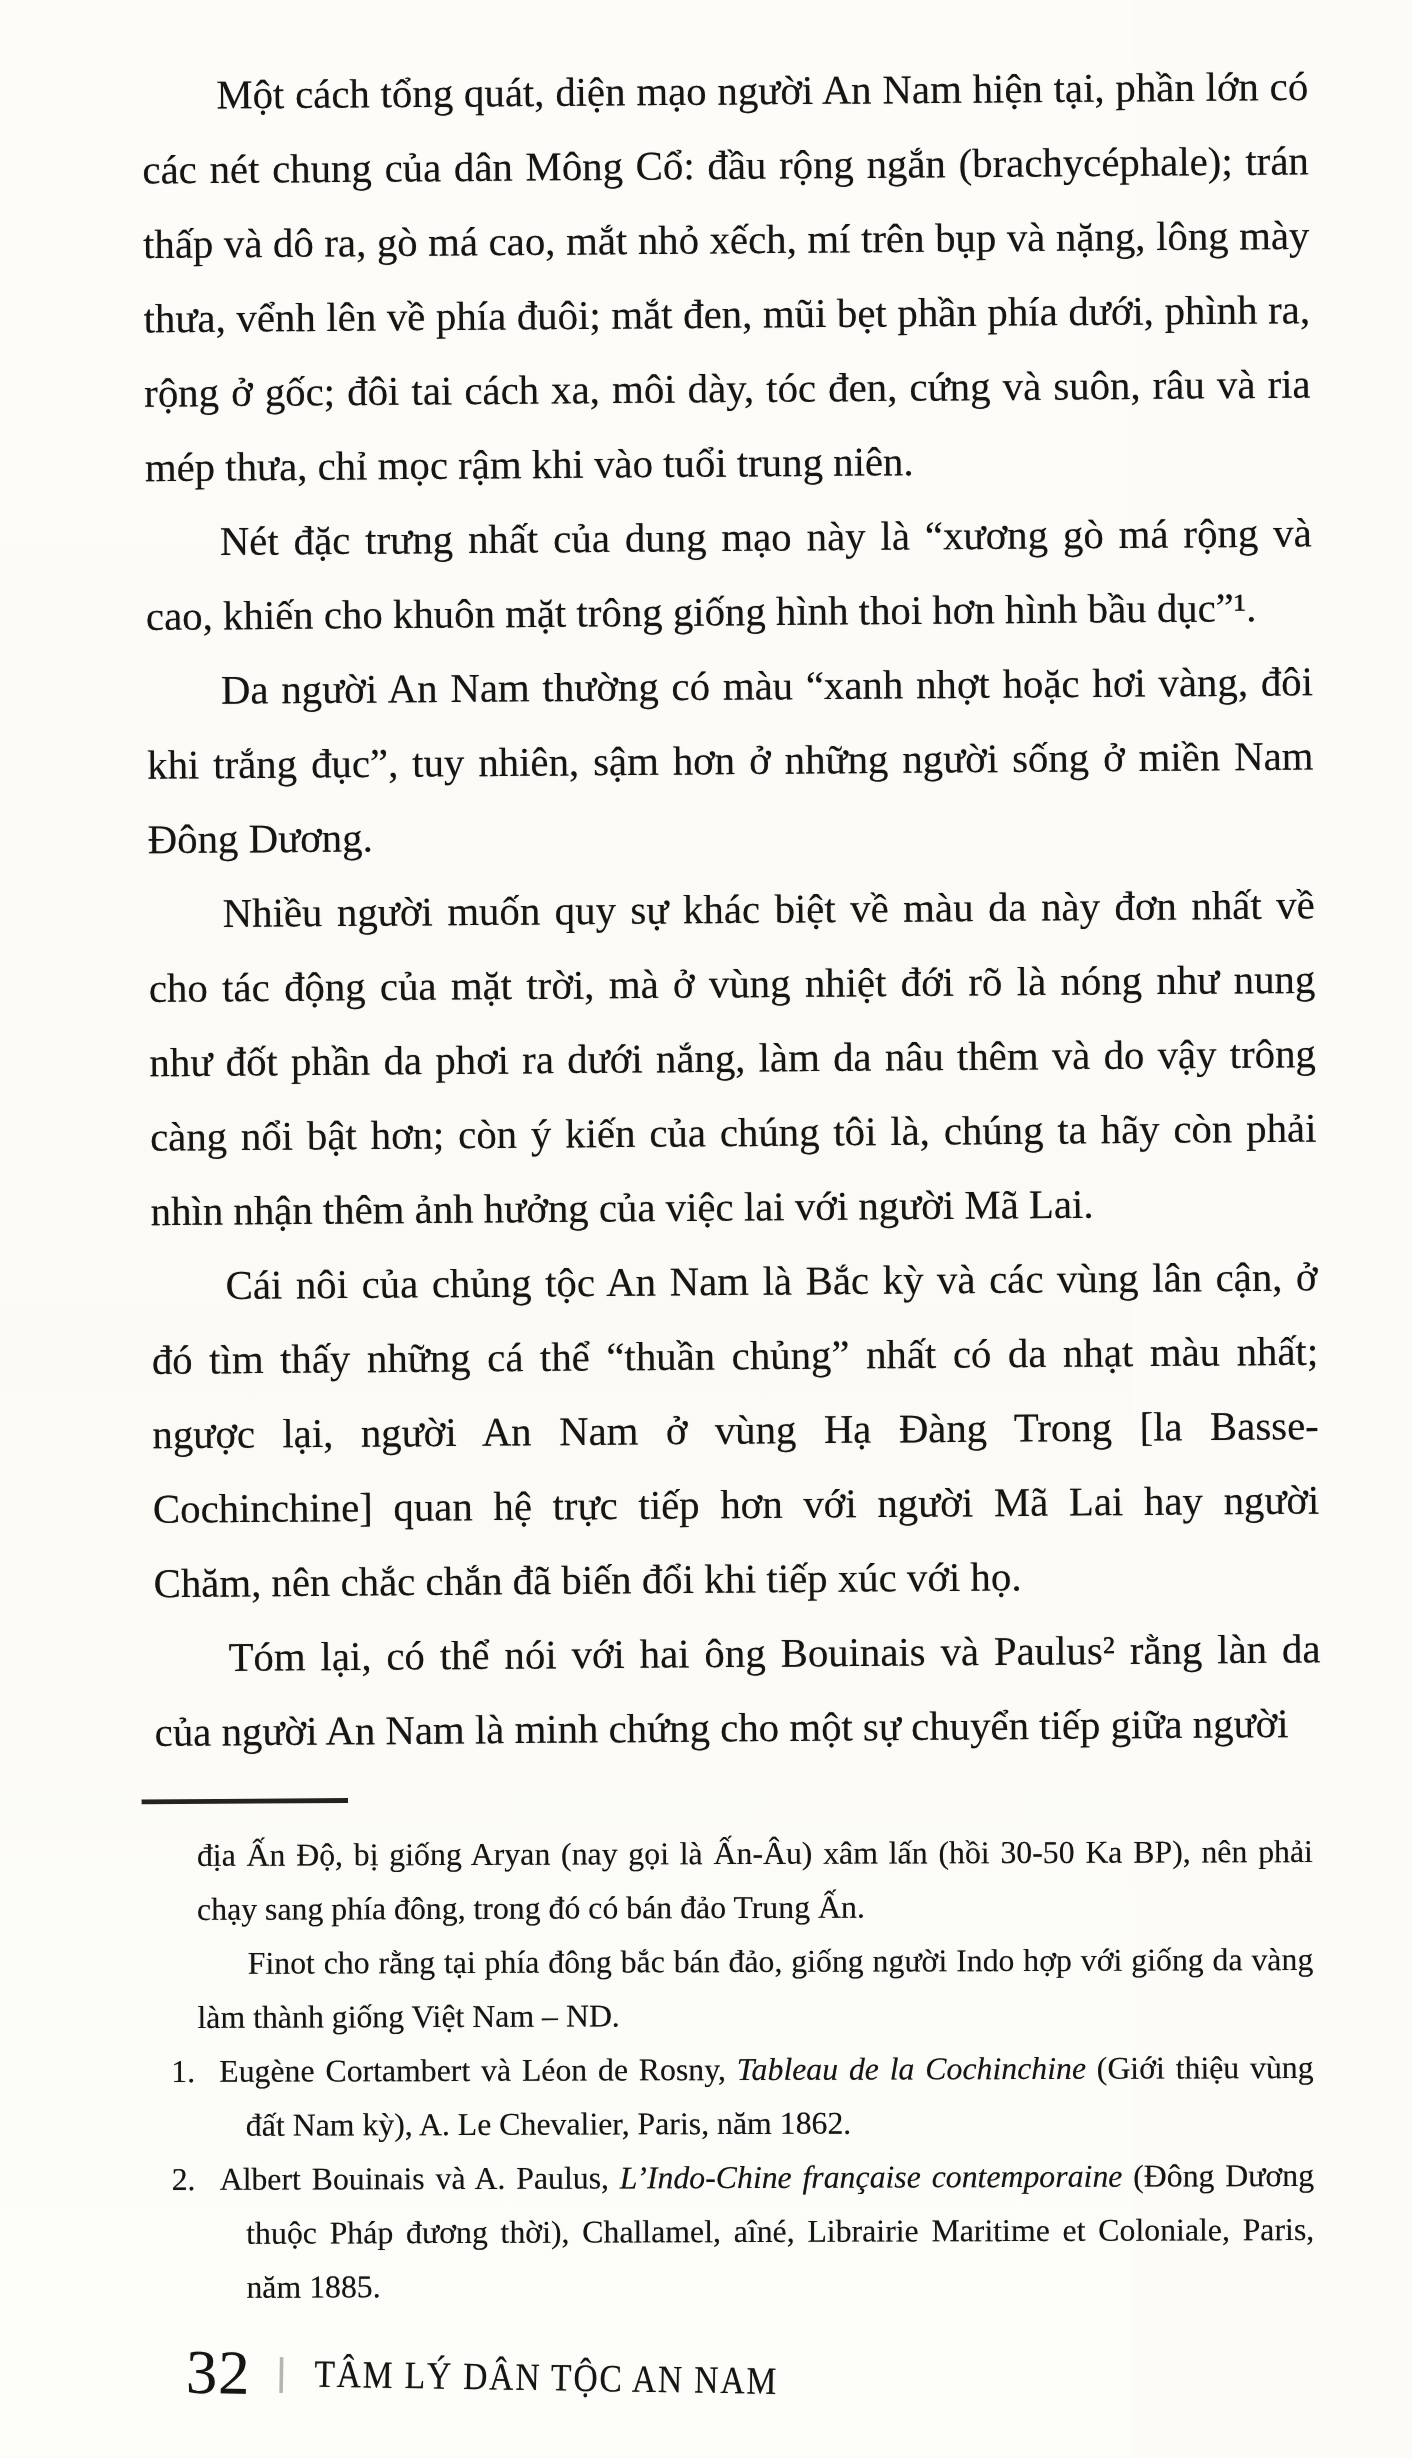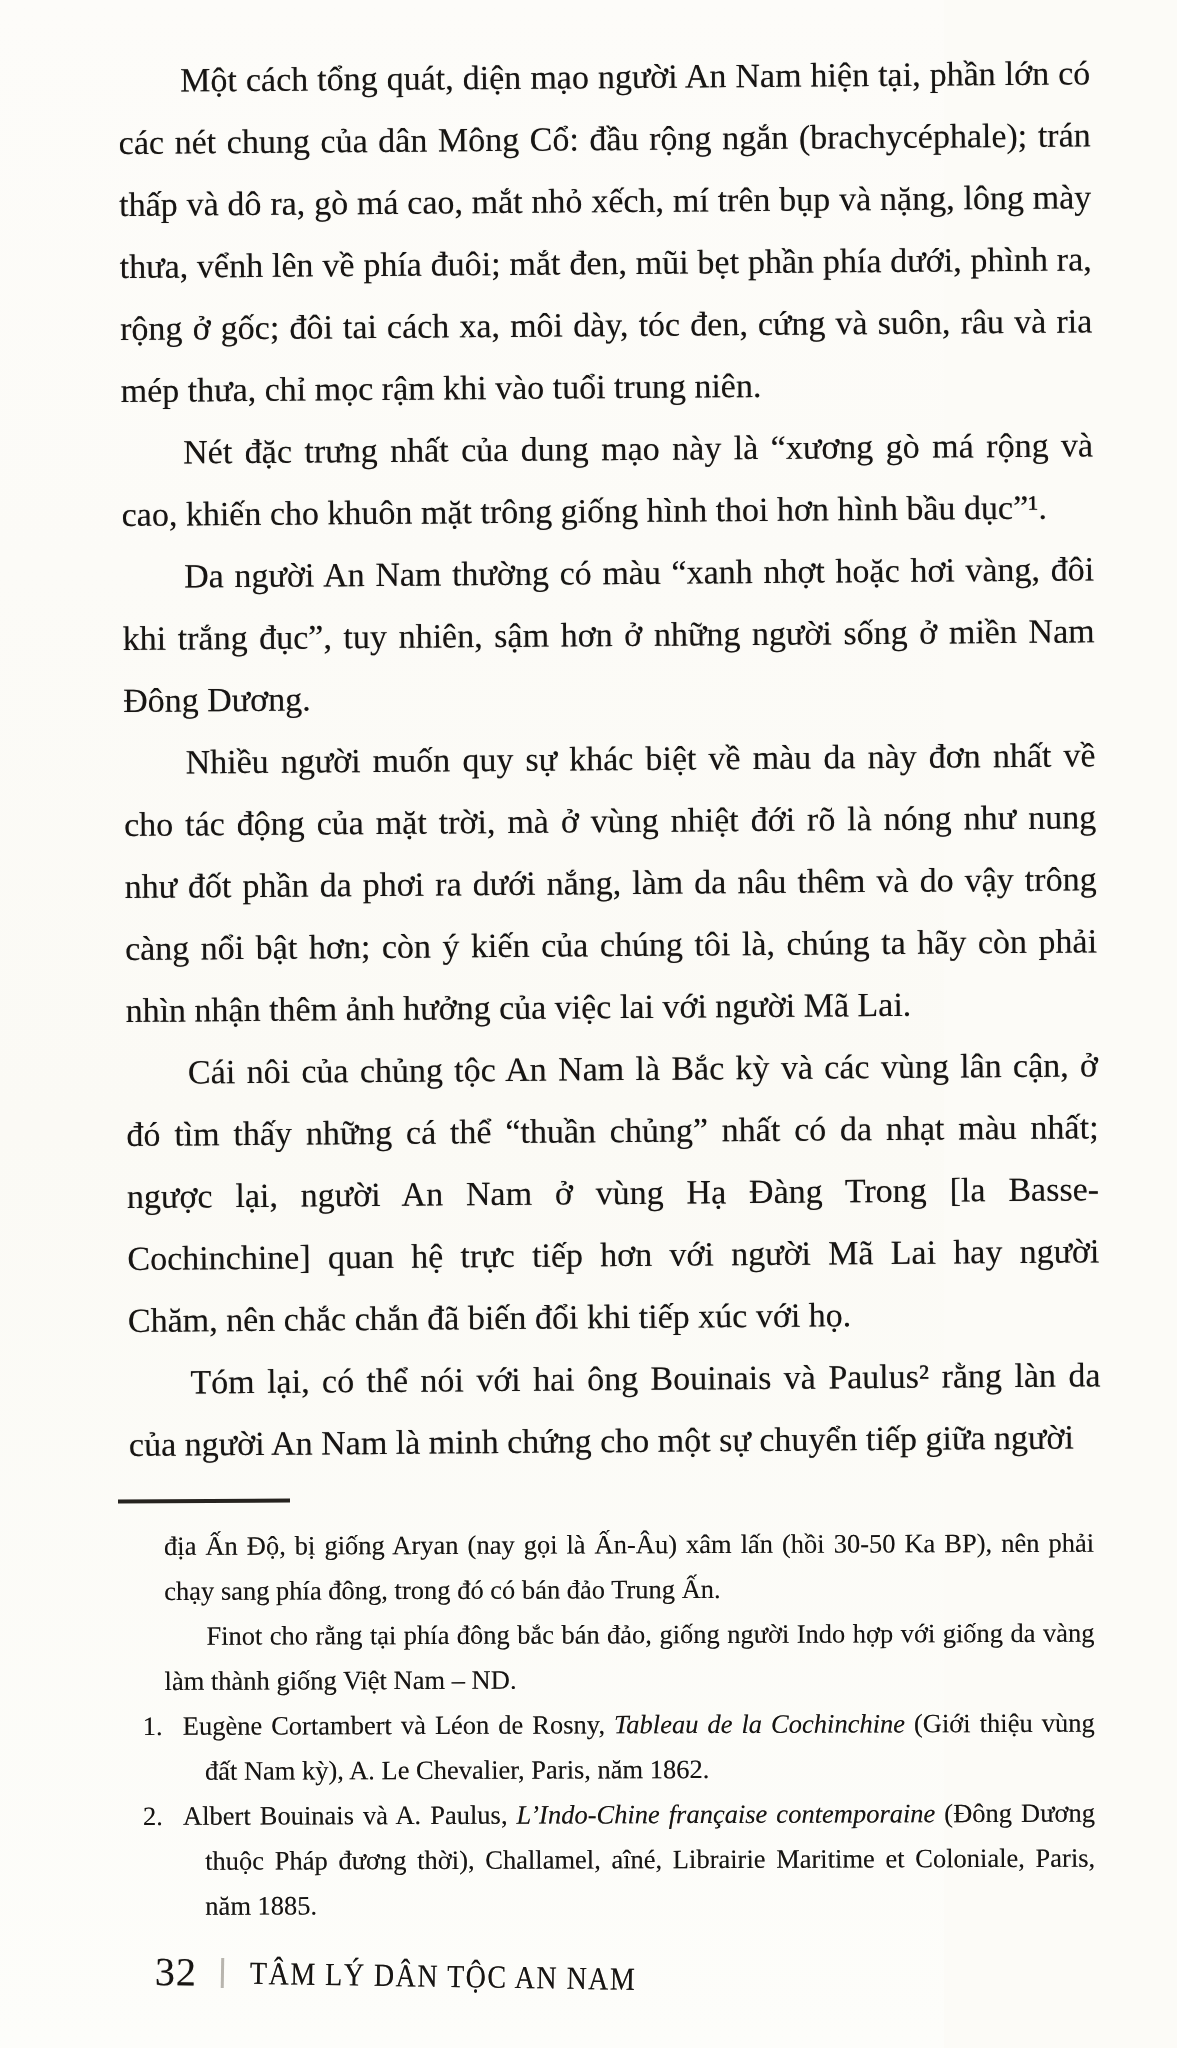--- a/index.html
+++ b/index.html
@@ -79,21 +79,21 @@
   .page-footer {
     position: absolute;
     top: 1948px;
     left: 155px;
     display: flex;
     align-items: center;
     transform: rotate(0.9deg);
     transform-origin: left center;
   }
   .pg-num {
-    font-size: 40px;
+    font-size: 52px;
     letter-spacing: 1px;
     text-shadow: 0 0 0.7px rgba(25, 22, 20, 0.55);
   }
   .pg-sep {
     width: 3px;
     height: 30px;
     background: #b8b5ae;
     margin: 0 26px 0 24px;
   }
   .pg-title {

